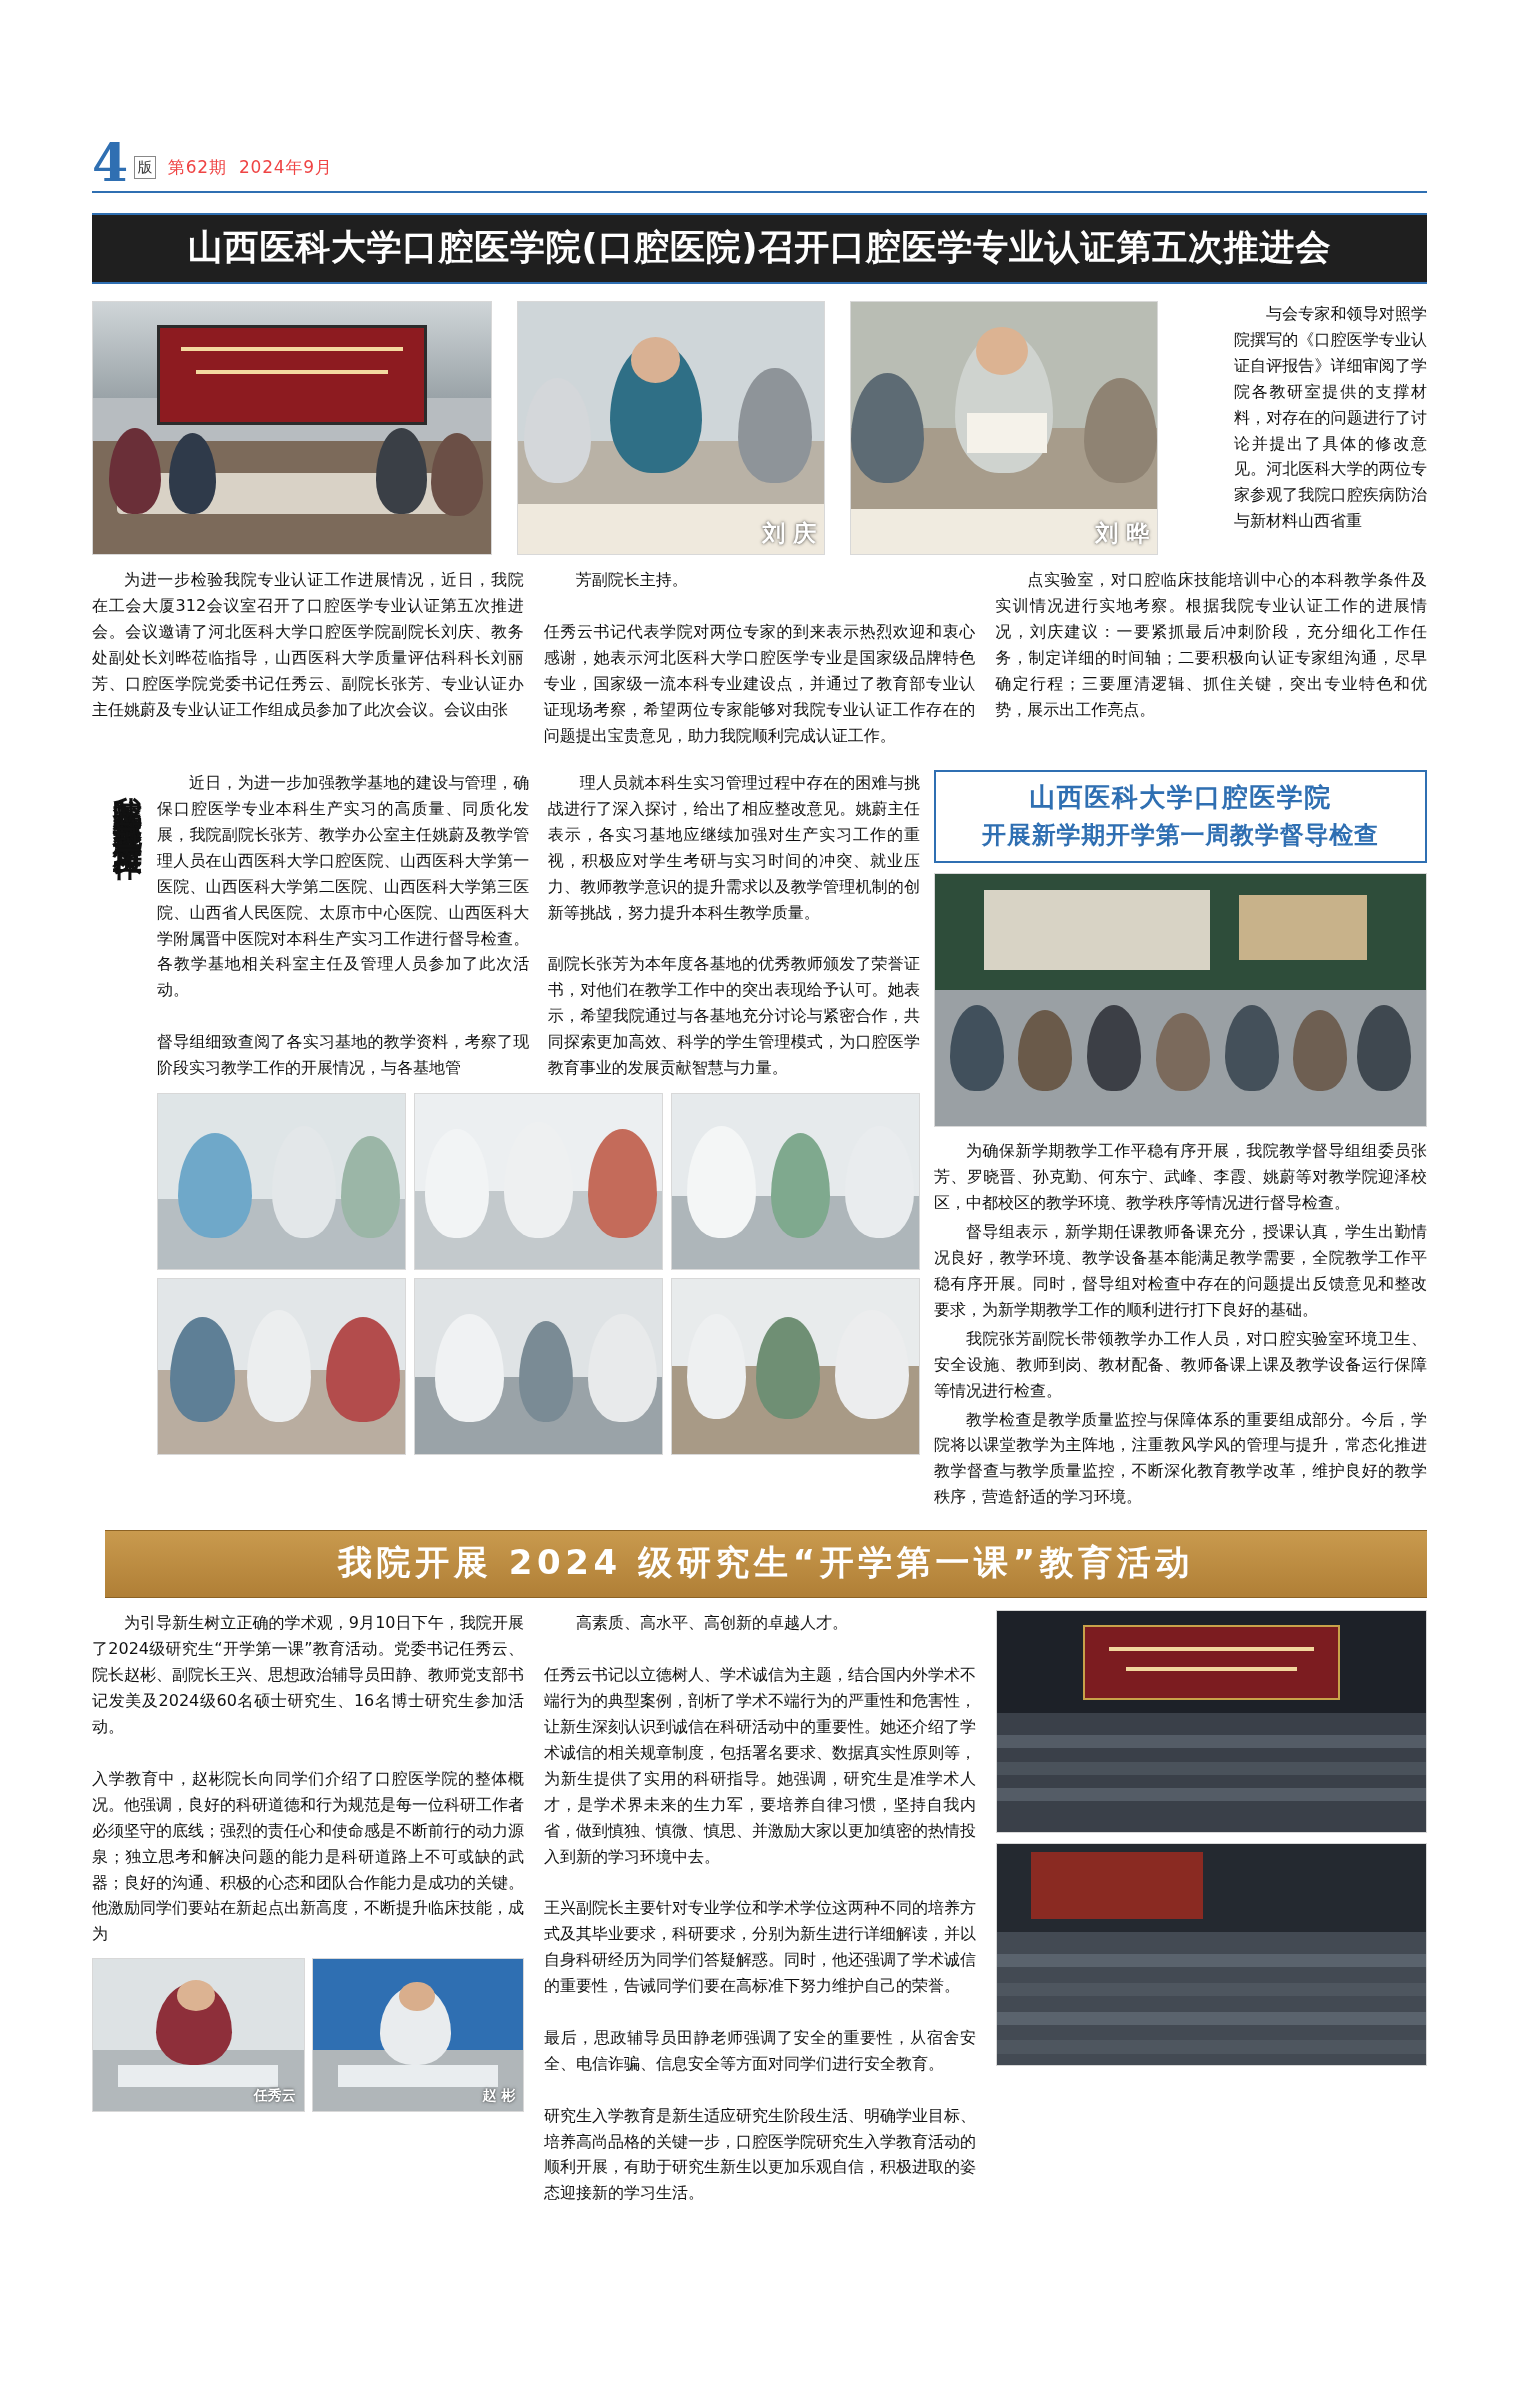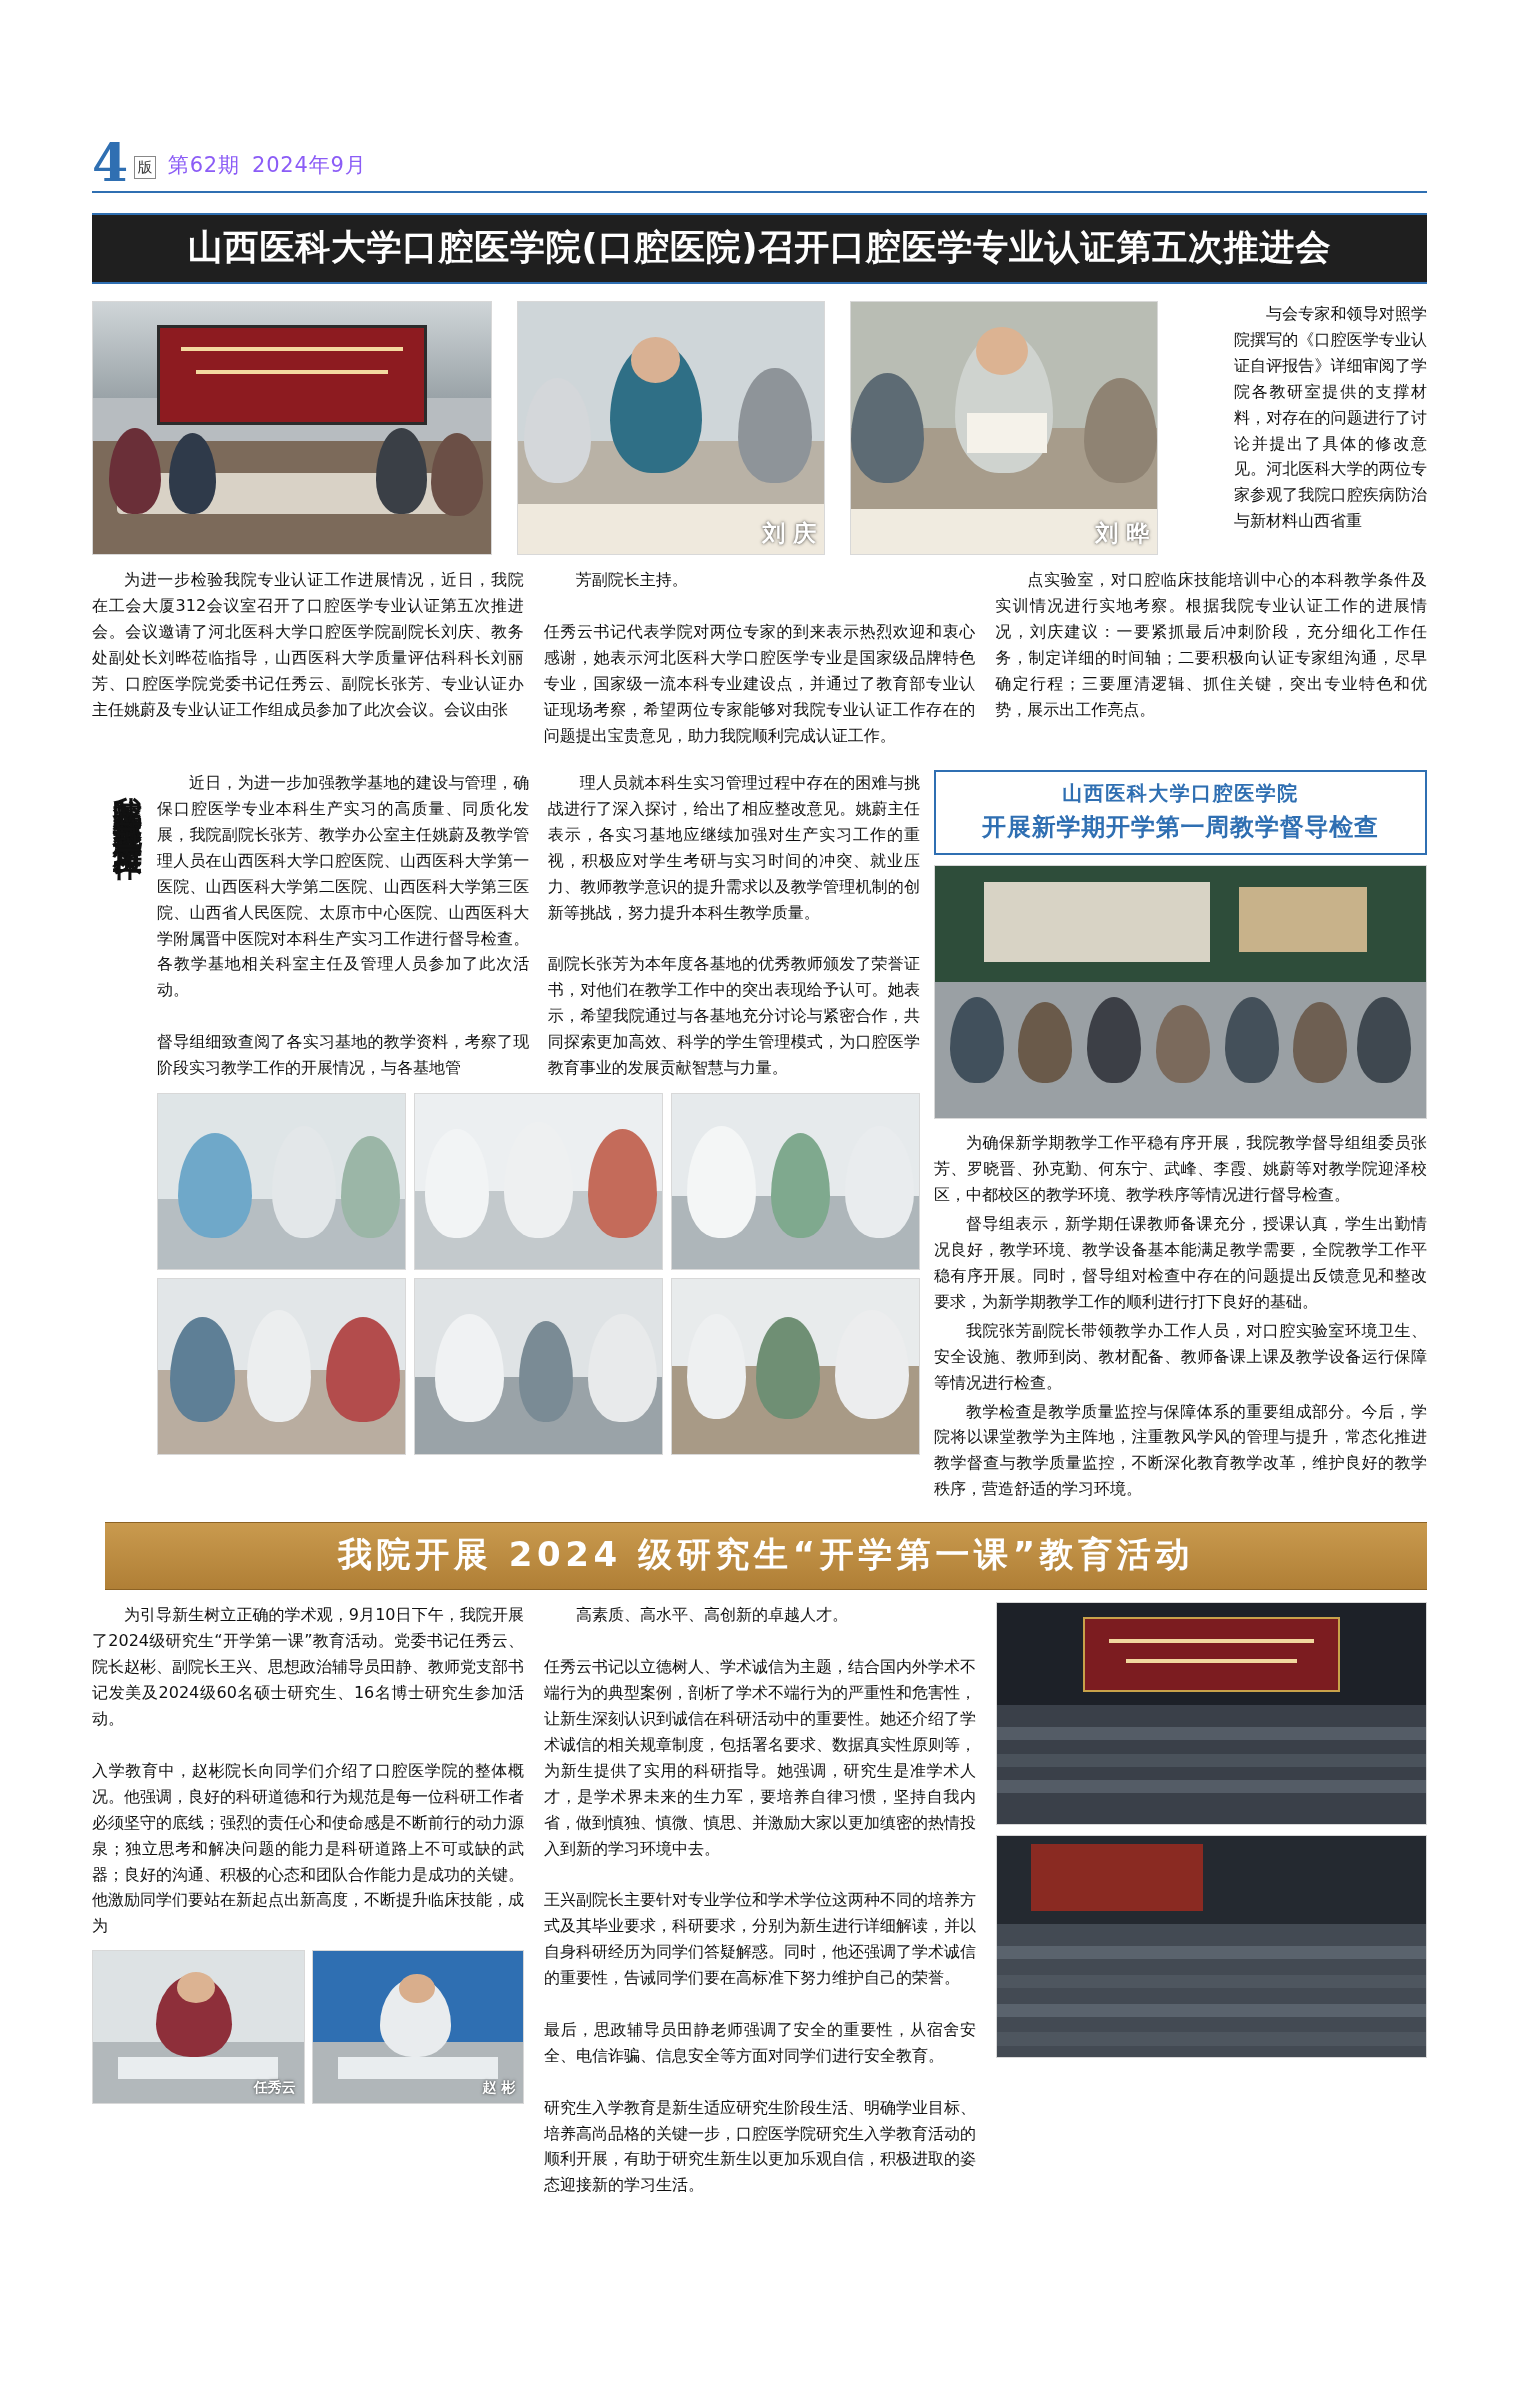--- a/index.html
+++ b/index.html
@@ -42,22 +42,22 @@
     letter-spacing: -1.5px;
   }
   .page-num-label {
     font-size: 14.6px;
     color: #333;
     border: 0.8px solid #888;
     padding: 0.8px 2.3px;
     margin-bottom: 6.2px;
   }
   .masthead-meta {
-    font-size: 21px;
-    color: #8b5cf6;
+    font-size: 17px;
+    color: #ef4444;
     margin-bottom: 6.2px;
     margin-left: 4.6px;
     letter-spacing: 0.8px;
   }
 
   
   .banner-main {
     margin-top: 20px;
     background: #1f1f1f;
     border-top: 2.3px solid #2f6fb2;
@@ -113,21 +113,21 @@
   }
   .sec2-mid { flex: 1; }
   .sec2-right { width: 493px; }
   .banner-blue {
     background: #ffffff;
     border: 2.3px solid #2f6fb2;
     text-align: center;
     padding: 7.7px 4.6px 9.2px 4.6px;
   }
   .banner-blue .l1 {
-    font-size: 20px; font-weight: bold; color: #2f6fb2; letter-spacing: 1.5px;
+    font-size: 26px; font-weight: bold; color: #2f6fb2; letter-spacing: 1.5px;
   }
   .banner-blue .l2 {
     margin-top: 4.6px; font-size: 24px; font-weight: bold; color: #2f6fb2; letter-spacing: 0.8px;
   }
   .sec2-cols { display: flex; gap: 18.5px; }
   .sec2-cols .col { font-size: 16px; }
   .grid-photos { display: grid; gap: 7.7px; margin-top: 10.8px; }
   .g3 { grid-template-columns: repeat(3, 1fr); }
 
   

